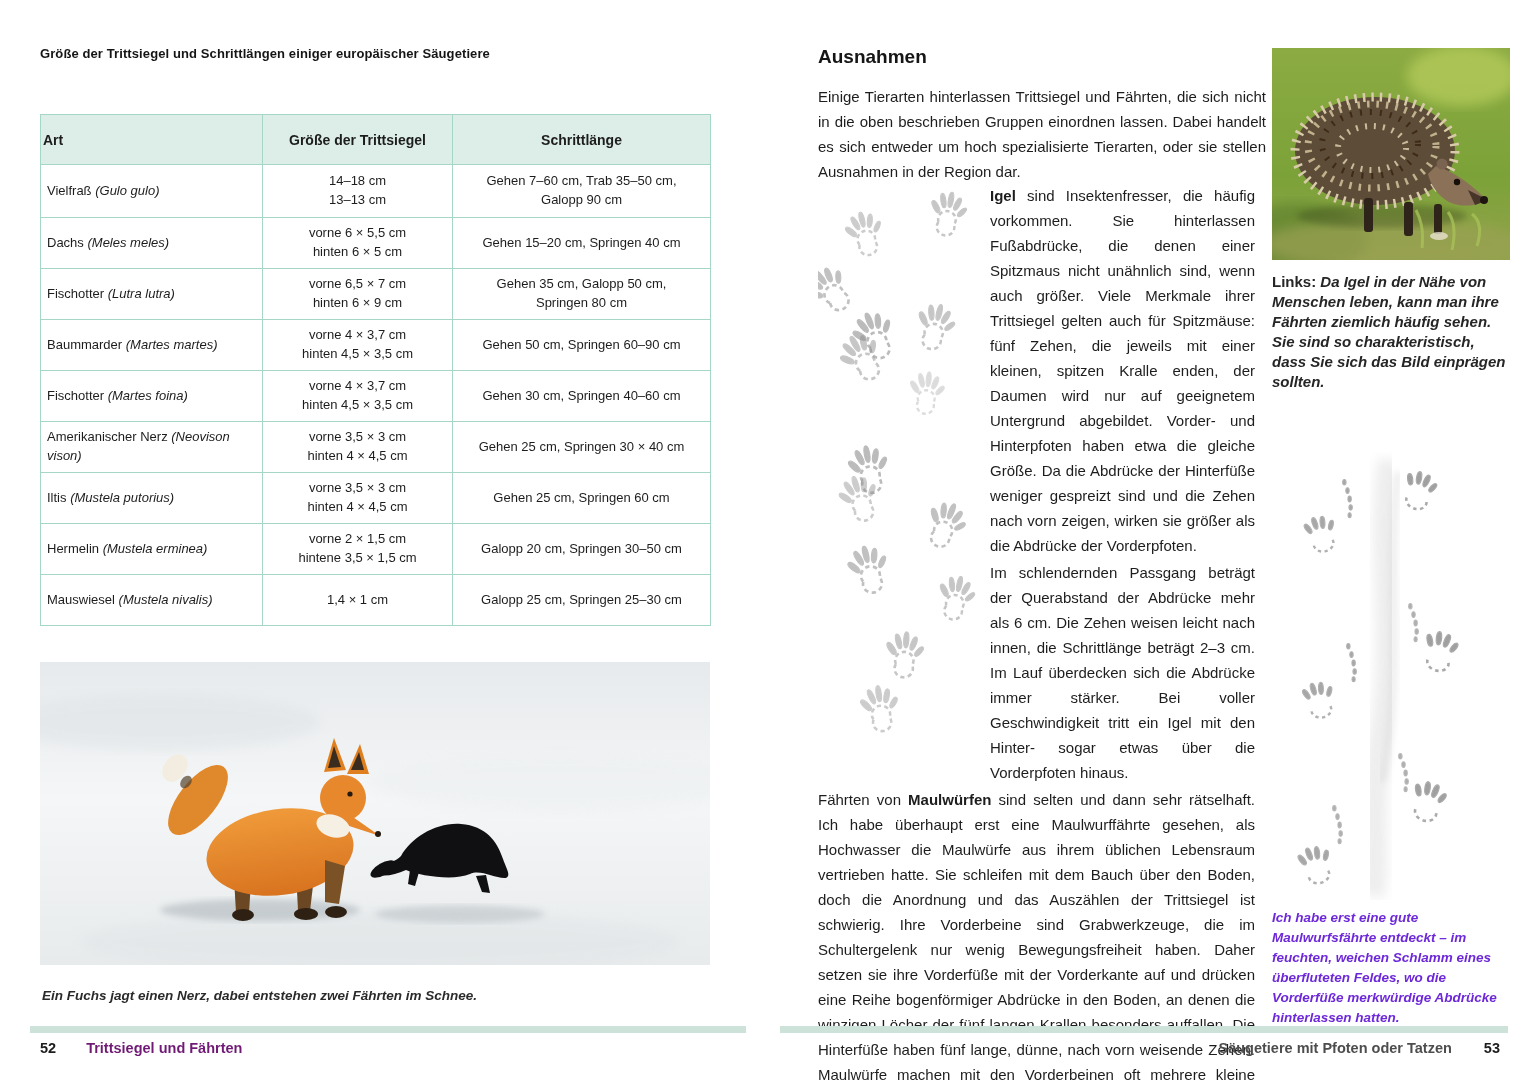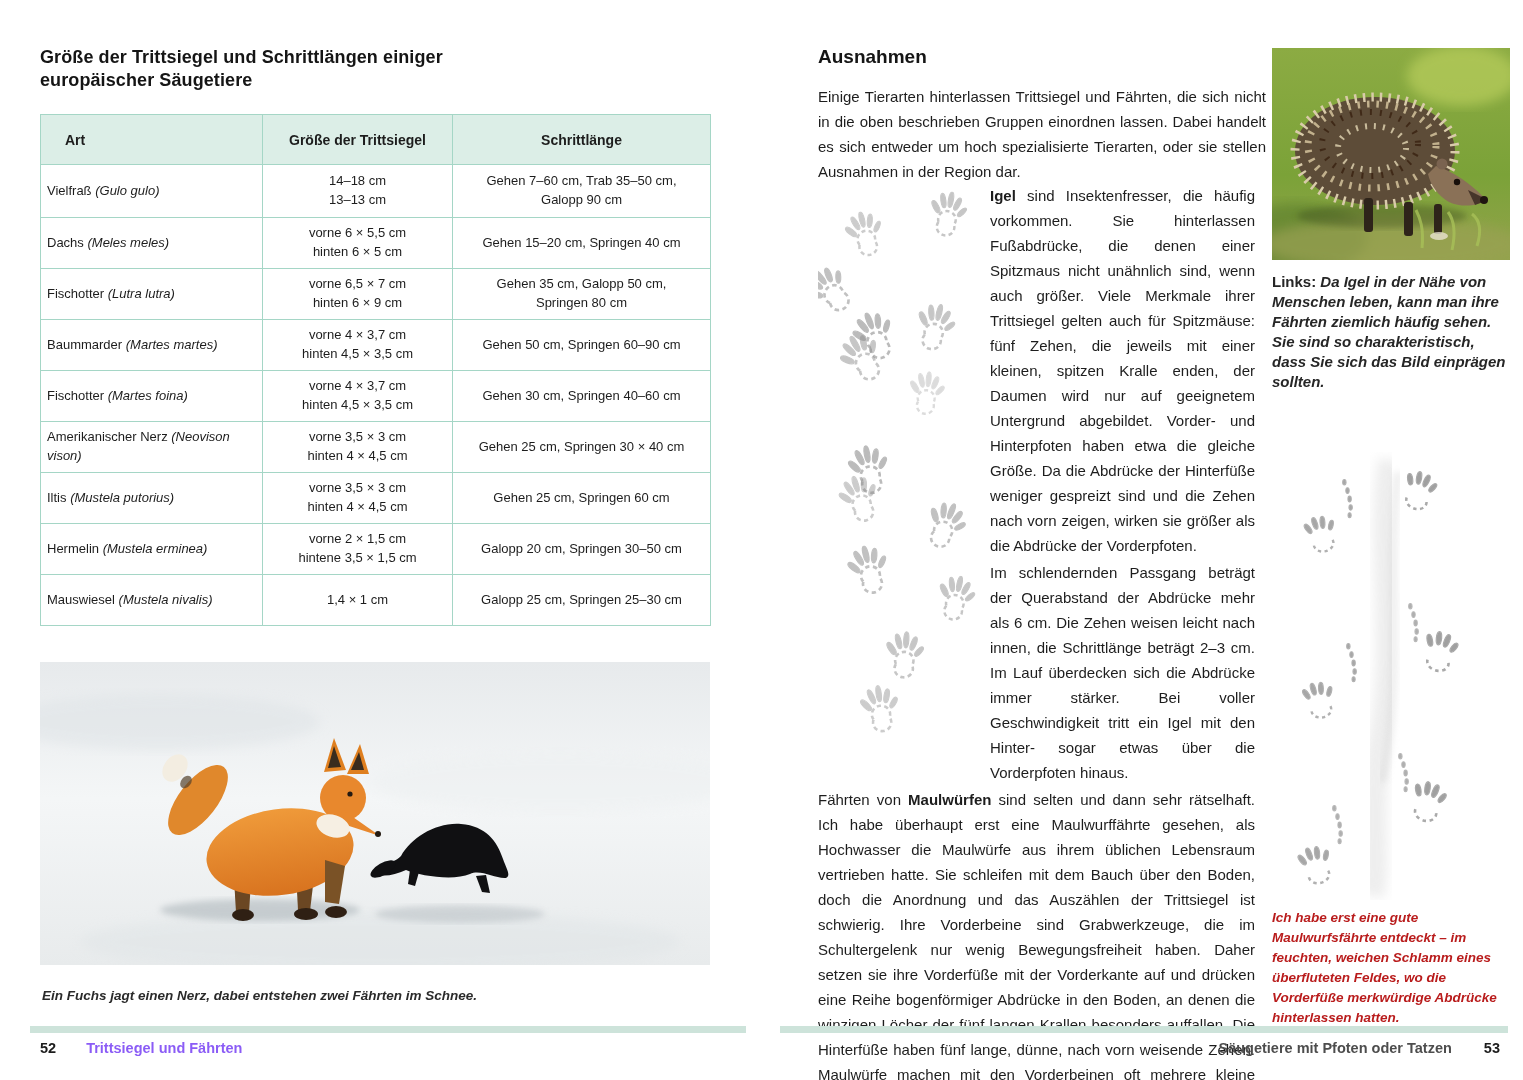--- a/index.html
+++ b/index.html
@@ -2,45 +2,45 @@
 <html lang="de"><head>
 <meta charset="utf-8">
 <style>
   * { margin:0; padding:0; box-sizing:border-box; }
   html,body { background:#ffffff; }
   body { font-family:"Liberation Sans","DejaVu Sans",sans-serif; color:#222; }
   .spread { position:relative; width:1523px; height:1080px; background:#fff; overflow:hidden; }
 
   
   .lp-title { position:absolute; left:40px; top:46px; width:460px;
-    font-size:18px; font-weight:bold; line-height:1.28; color:#151515; letter-spacing:.1px; }
+    font-size:13px; font-weight:bold; line-height:1.28; color:#151515; letter-spacing:.1px; }
 
   .track-table { position:absolute; left:40px; top:114px; width:670px;
     border-collapse:collapse; table-layout:fixed; }
   .track-table col.c1 { width:222px; } .track-table col.c2 { width:190px; } .track-table col.c3 { width:258px; }
   .track-table th, .track-table td { border:1px solid #a5d6c6; font-weight:normal; }
   .track-table thead th { background:#dceee7; height:50px; font-size:14px; font-weight:bold; color:#1d1d1d; }
-  .track-table thead th.h-art { text-align:left; padding-left:24px; }
+  .track-table thead th.h-art { text-align:left; padding-left:2px; }
   .track-table td { height:51px; background:#fff; font-size:13px; color:#1d1d1d; text-align:center;
     white-space:pre-line; line-height:1.45; }
   .track-table td.art { text-align:left; padding:4px 8px 4px 6px; white-space:normal; }
   .latin { font-style:italic; }
 
   .fox-photo { position:absolute; left:40px; top:662px; width:670px; height:303px; }
   .fox-photo svg { display:block; }
   .lp-caption { position:absolute; left:42px; top:988px; width:640px;
     font-size:13.5px; font-style:italic; font-weight:bold; color:#2a2a2a; }
 
   .footer-bar { position:absolute; height:7px; background:#cde3da; top:1026px; }
   .footer-bar.left { left:30px; width:716px; }
   .footer-bar.right { left:780px; width:728px; }
   .footer-row { position:absolute; top:1040px; font-size:14.5px; font-weight:bold; }
   .footer-row.left { left:40px; }
   .footer-row.left .pnum { color:#1c1c1c; margin-right:30px; }
-  .footer-row.left .sect { color:#8b5cf6;text-align:right; }
+  .footer-row.left .sect { color:#701a75;text-align:right; }
   .footer-row.right { right:23px; text-align:left; }
   .footer-row.right .sect { color:#4d4d4d; margin-right:32px; }
   .footer-row.right .pnum { color:#1c1c1c; }
 
   
   .rp-title { position:absolute; left:818px; top:46px; font-size:19px; font-weight:bold; color:#151515; }
   .rp-intro { position:absolute; left:818px; top:84px; width:448px;
     font-size:15px; line-height:25px; text-align:justify; color:#1d1d1d; }
   .rp-body { position:absolute; left:818px; top:183px; width:448px;
     font-size:15px; line-height:25px; text-align:justify; color:#1d1d1d; }
@@ -48,21 +48,21 @@
   .tracks-float { float:left; width:172px; height:582px; }
   .tracks-float svg { display:block; }
 
   .hedgehog-photo { position:absolute; left:1272px; top:48px; width:238px; height:212px; }
   .rp-caption1 { position:absolute; left:1272px; top:272px; width:238px;
     font-size:15px; line-height:20px; font-weight:bold; color:#262626; }
   .rp-caption1 .cap-label { font-style:normal; }
   .rp-caption1 .cap-italic { font-style:italic; }
   .mole-tracks { position:absolute; left:1278px; top:452px; width:232px; height:448px; }
   .rp-caption2 { position:absolute; left:1272px; top:908px; width:242px;
-    font-size:13.5px; line-height:20px; font-weight:bold; font-style:italic; color:#b91c1c; }
+    font-size:13.5px; line-height:20px; font-weight:bold; font-style:italic; color:#6d28d9; }
 </style>
 </head>
 <body>
 
 <div class="spread">
 
   <svg width="0" height="0" style="position:absolute" aria-hidden="true">
     <defs>
       <symbol id="hp" viewBox="0 0 40 48">
         <ellipse cx="8" cy="17" rx="2.6" ry="6.5" transform="rotate(-38 8 17)"></ellipse>

